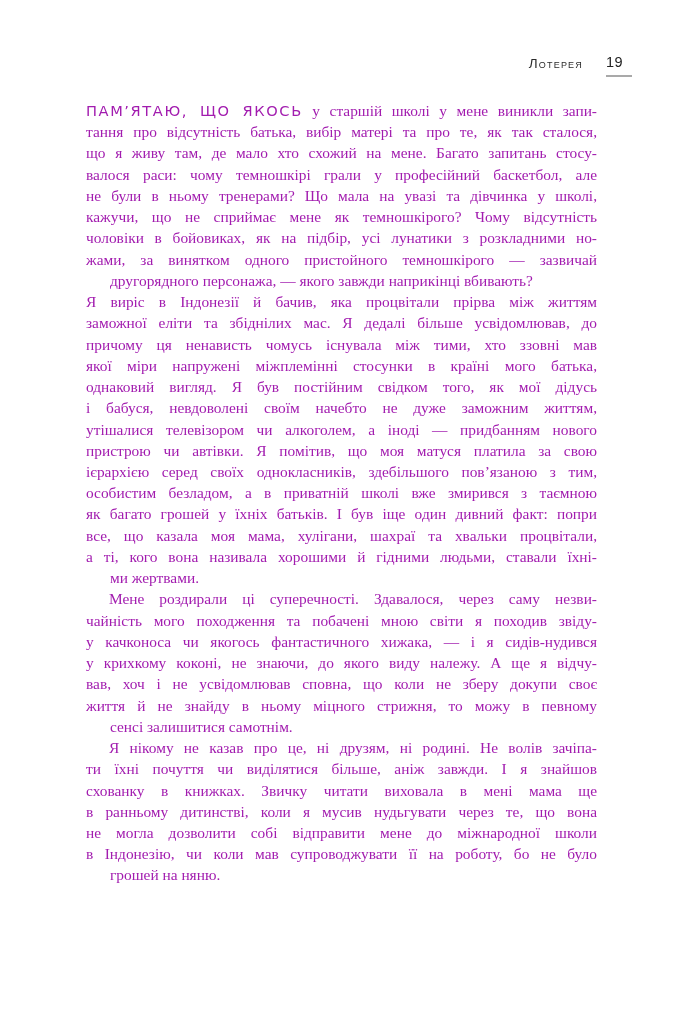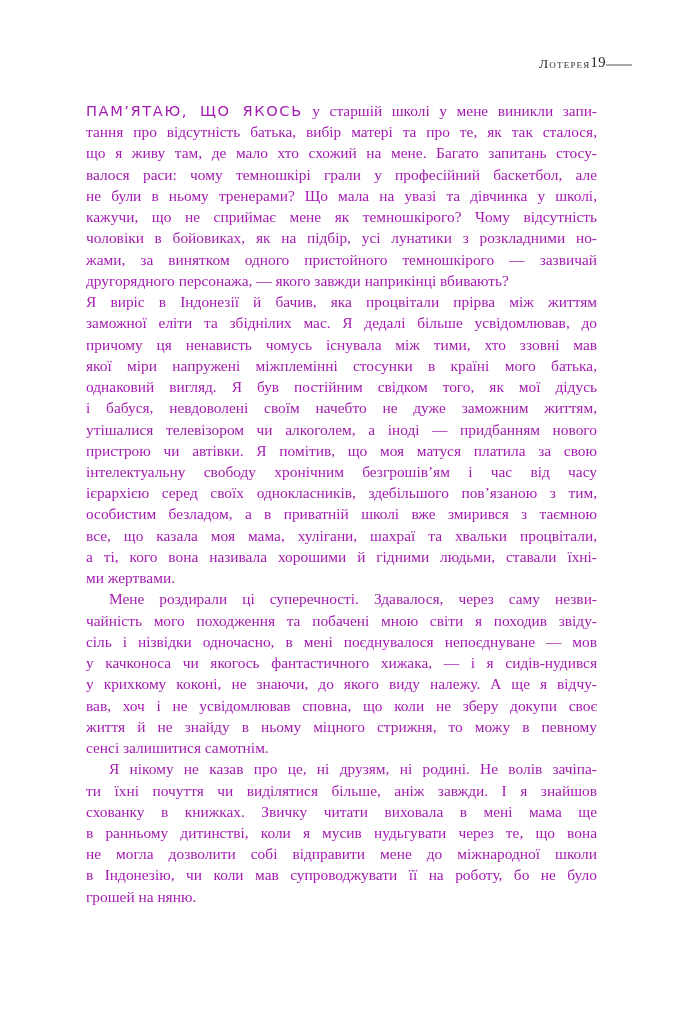--- a/index.html
+++ b/index.html
@@ -19,34 +19,35 @@
     font-family: "Liberation Serif", serif;
   }
   .running-head {
     position: absolute;
     top: 54px;
     left: 86px;
     right: 43px;
     display: flex;
     justify-content: flex-end;
     align-items: flex-start;
-    font-family: Liberation Serif, serif;
+    gap: 23px;
+    font-family: Liberation Sans, sans-serif;
   }
   .chapter-title {
     font-variant: small-caps;
     font-size: 13.5px;
     letter-spacing: 1.2px;
     color: #2b2b2b;
     line-height: 18px;
     margin-top: 1px;
   }
   .pagenum-block {
     display: flex;
-    flex-direction: row;
-    align-items: center;
+    flex-direction: column;
+    align-items: flex-start;
   }
   .page-number {
     font-size: 14.5px;
     color: #222222;
     line-height: 17px;
     letter-spacing: 0.5px;
   }
   .pagenum-rule {
     width: 26px;
     height: 2px;
@@ -64,20 +65,21 @@
   }
   .paragraph { margin: 0; padding: 0; }
   .line {
     text-align: justify;
     text-align-last: justify;
     white-space: nowrap;
     overflow: visible;
   }
   .line.para-end {
     text-align-last: left;
+    margin-left: 24px;
   }
   .line.indent {
     text-indent: 23px;
   }
   .lead-caps {
     font-family: "DejaVu Sans", sans-serif;
     font-size: 14.6px;
     letter-spacing: 1.6px;
   }
 </style>
@@ -108,31 +110,30 @@
       </div>
       <div class="paragraph">
         <div class="line">Я виріс в Індонезії й бачив, яка процвітали прірва між життям</div>
         <div class="line">заможної еліти та збіднілих мас. Я дедалі більше усвідомлював, до</div>
         <div class="line">причому ця ненависть чомусь існувала між тими, хто ззовні мав</div>
         <div class="line">якої міри напружені міжплемінні стосунки в країні мого батька,</div>
         <div class="line">однаковий вигляд. Я був постійним свідком того, як мої дідусь</div>
         <div class="line">і бабуся, невдоволені своїм начебто не дуже заможним життям,</div>
         <div class="line">утішалися телевізором чи алкоголем, а іноді — придбанням нового</div>
         <div class="line">пристрою чи автівки. Я помітив, що моя матуся платила за свою</div>
-        <div class="line">інтелектуальну свободу хронічним безгрошів’ям і час від часу</div>
         <div class="line">ієрархією серед своїх однокласників, здебільшого пов’язаною з тим,</div>
         <div class="line">особистим безладом, а в приватній школі вже змирився з таємною</div>
+        <div class="line">як багато грошей у їхніх батьків. І був іще один дивний факт: попри</div>
         <div class="line">все, що казала моя мама, хулігани, шахраї та хвальки процвітали,</div>
         <div class="line">а ті, кого вона називала хорошими й гідними людьми, ставали їхні-</div>
         <div class="line para-end">ми жертвами.</div>
       </div>
       <div class="paragraph">
         <div class="line indent">Мене роздирали ці суперечності. Здавалося, через саму незви-</div>
         <div class="line">чайність мого походження та побачені мною світи я походив звіду-</div>
-        <div class="line">сіль і нізвідки одночасно, в мені поєднувалося непоєднуване — мов</div>
         <div class="line">у качконоса чи якогось фантастичного хижака, — і я сидів-нудився</div>
         <div class="line">у крихкому коконі, не знаючи, до якого виду належу. А ще я відчу-</div>
         <div class="line">вав, хоч і не усвідомлював сповна, що коли не зберу докупи своє</div>
         <div class="line">життя й не знайду в ньому міцного стрижня, то можу в певному</div>
         <div class="line para-end">сенсі залишитися самотнім.</div>
       </div>
       <div class="paragraph">
         <div class="line indent">Я нікому не казав про це, ні друзям, ні родині. Не волів зачіпа-</div>
         <div class="line">ти їхні почуття чи виділятися більше, аніж завжди. І я знайшов</div>
         <div class="line">схованку в книжках. Звичку читати виховала в мені мама ще</div>

